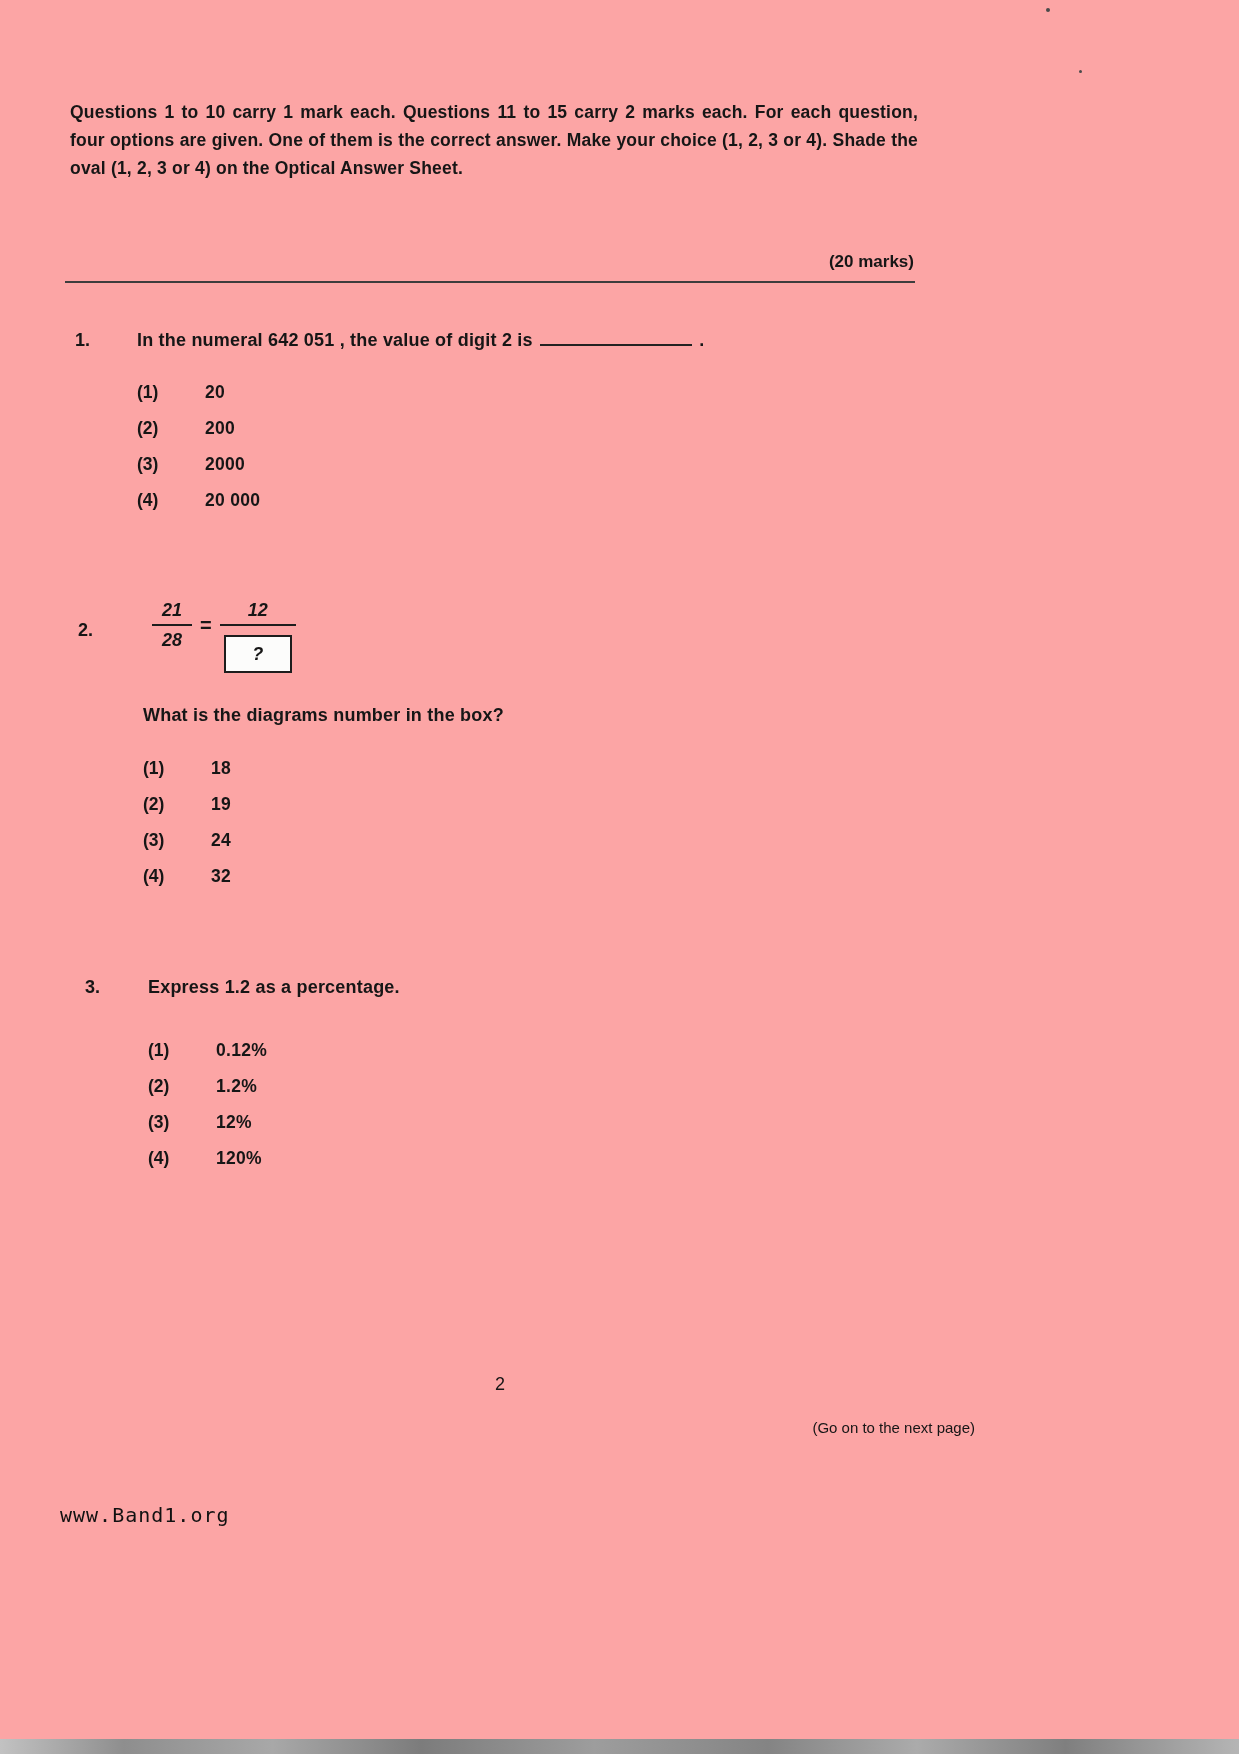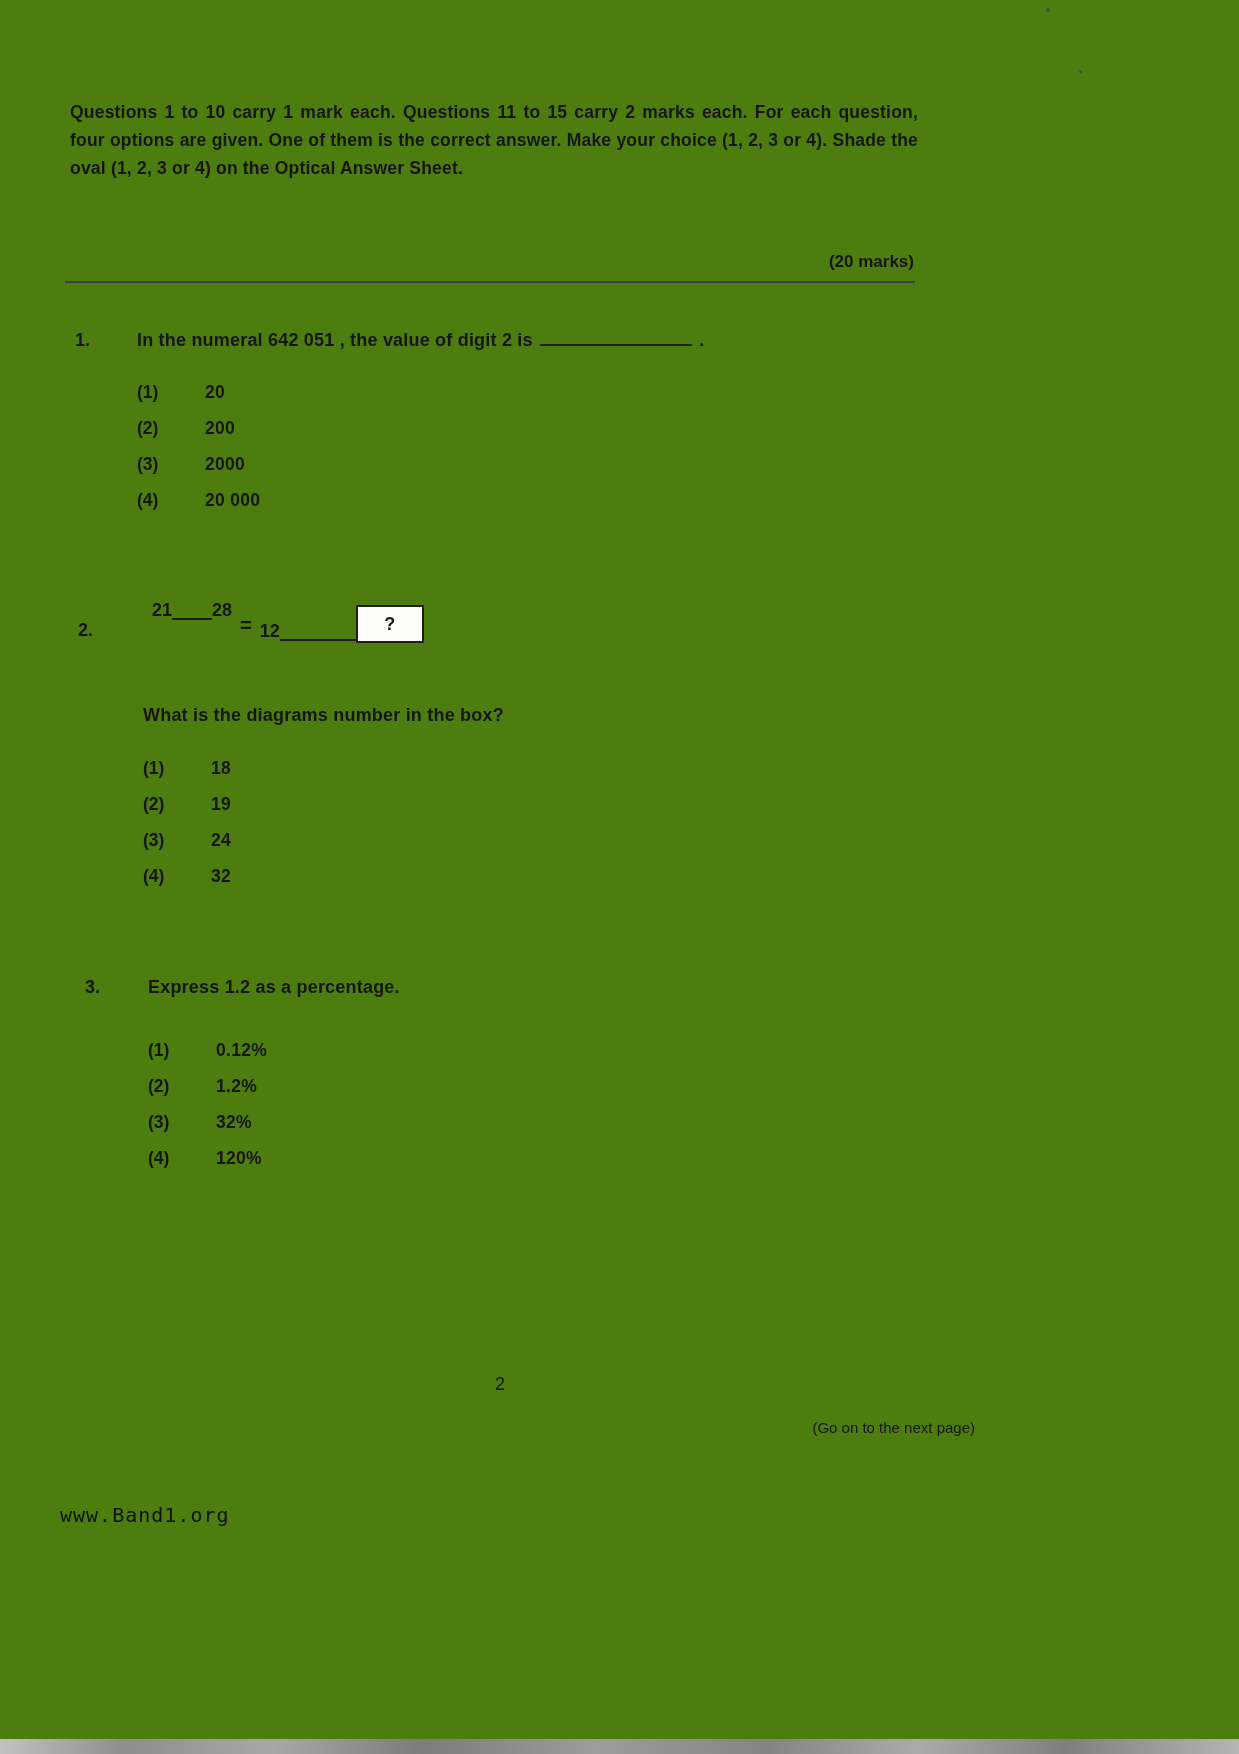--- a/index.html
+++ b/index.html
@@ -1,21 +1,21 @@
 <!DOCTYPE html>
 <html><head>
 <meta charset="utf-8">
 <style>
   * { margin:0; padding:0; box-sizing:border-box; }
   html,body { background:#e8e8e8; }
   .page {
     position:relative;
     width:1239px; height:1754px;
     margin:0 auto;
-    background:#4d7c0f;
+    background:#fca5a5;
     font-family:"Liberation Sans", sans-serif;
     color:#161616;
     overflow:hidden;
   }
   .instructions {
     position:absolute; left:70px; top:98px; width:848px;
     font-size:17.5px; line-height:28px; font-weight:bold;
     text-align:justify; letter-spacing:0.2px;
   }
   .diagram-note {
@@ -37,21 +37,21 @@
     display:inline-block; width:152px; height:14px;
     border-bottom:2px solid #222; margin:0 2px;
   }
   .options { position:absolute; }
   .option-row { display:flex; margin-bottom:15px; font-size:17.5px; font-weight:bold; }
   .option-label { width:68px; }
   .option-value { letter-spacing:0.3px; }
 
   
   .equation { position:absolute; left:152px; top:598px; display:flex; align-items:flex-start; }
-  .fraction { display:flex; flex-direction:row; align-items:flex-end; }
+  .fraction { display:flex; flex-direction:column; align-items:center;font-style:italic; }
   .frac-num, .frac-den { font-size:18px; font-weight:bold; line-height:24px; }
   .frac-bar { height:2px; background:#1d1d1d; margin:2px 0; }
   .frac-bar.narrow { width:40px; }
   .frac-bar.wide   { width:76px; }
   .equals { font-size:20px; font-weight:bold; line-height:24px; margin:15px 8px 0 8px; }
   .answer-box {
     width:68px; height:38px; border:2.5px solid #1d1d1d;
     display:flex; align-items:center; justify-content:center;
     margin-top:7px; font-size:18px; font-weight:bold;
     background:#fcfcfb;
@@ -151,21 +151,21 @@
     <div class="option-row">
       <span class="option-label">(1)</span>
       <span class="option-value">0.12%</span>
     </div>
     <div class="option-row">
       <span class="option-label">(2)</span>
       <span class="option-value">1.2%</span>
     </div>
     <div class="option-row">
       <span class="option-label">(3)</span>
-      <span class="option-value">32%</span>
+      <span class="option-value">12%</span>
     </div>
     <div class="option-row">
       <span class="option-label">(4)</span>
       <span class="option-value">120%</span>
     </div>
   </div>
 
   <div class="page-num">2</div>
   <div class="next-page">(Go on to the next page)</div>
   <div class="watermark">www.Band1.org</div>

